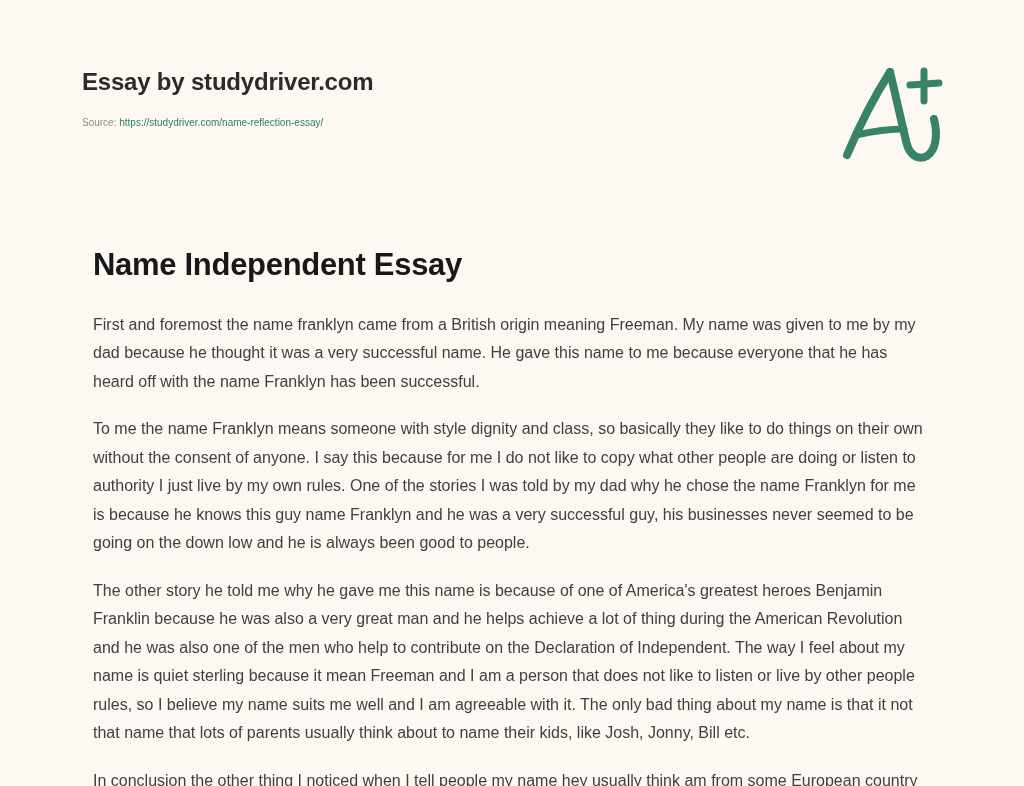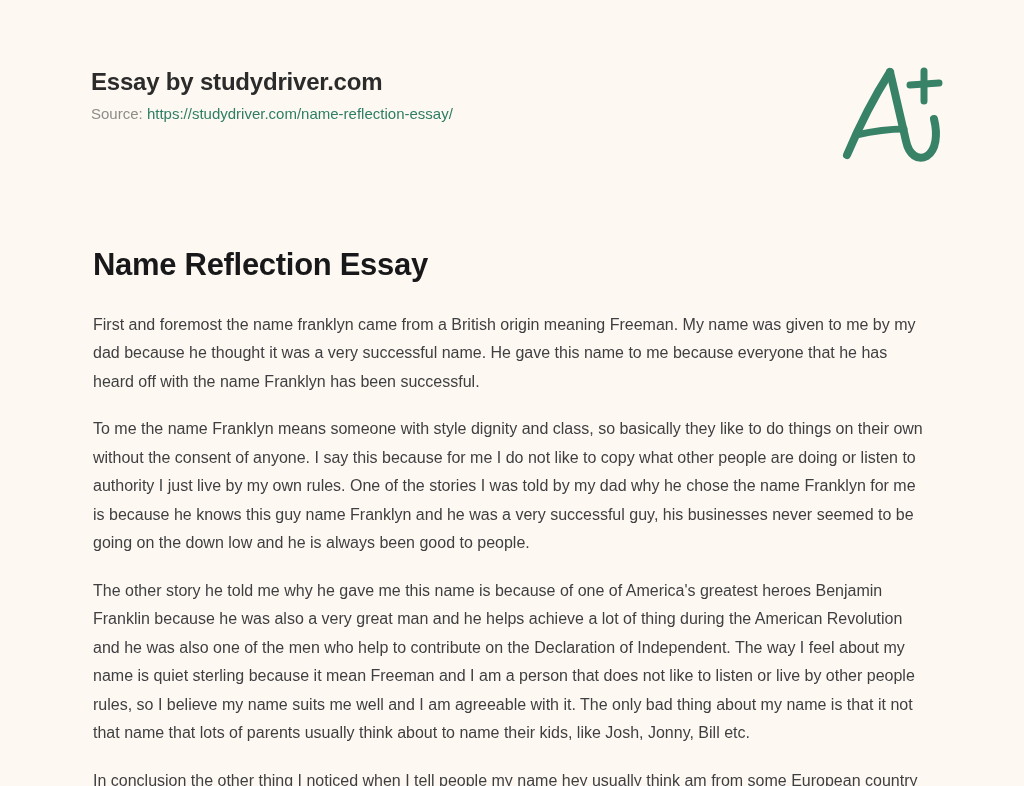--- a/index.html
+++ b/index.html
@@ -18,39 +18,39 @@
   .page {
     position: relative;
     width: 1024px;
     height: 786px;
     box-sizing: border-box;
   }
 
   
   .header {
     position: absolute;
-    left: 91px;
+    left: 82px;
     top: 60px;
     right: 75px;
     height: 110px;
   }
 
   .brand-line {
     font-size: 24px;
     font-weight: bold;
     color: #2b2b2b;
     letter-spacing: -0.2px;
     line-height: 1.2;
     margin: 0;
     padding-top: 8px;
   }
 
   .source-line {
-    margin-top: 7px;
-    font-size: 15px;
+    margin-top: 19px;
+    font-size: 10px;
     line-height: 1.3;
     color: #8d8d88;
     white-space: nowrap;
   }
 
   .source-label {
     color: #8d8d88;
   }
 
   .source-link {
@@ -125,21 +125,21 @@
         <path d="M24 78 C 42 74, 58 72, 72 72" stroke-width="7"></path>
 
         <path d="M92 14 L 92 44" stroke-width="7"></path>
 
         <path d="M78 28 L 107 26" stroke-width="7"></path>
       </g>
     </svg>
   </div>
 
   <div class="article">
-    <h1 class="article-title">Name Reflection Essay</h1>
+    <h1 class="article-title">Name Independent Essay</h1>
 
     <div class="body-text">
       <p>First and foremost the name franklyn came from a British origin meaning Freeman. My name was given to me by my dad because he thought it was a very successful name. He gave this name to me because everyone that he has heard off with the name Franklyn has been successful.</p>
       <p>To me the name Franklyn means someone with style dignity and class, so basically they like to do things on their own without the consent of anyone. I say this because for me I do not like to copy what other people are doing or listen to authority I just live by my own rules. One of the stories I was told by my dad why he chose the name Franklyn for me is because he knows this guy name Franklyn and he was a very successful guy, his businesses never seemed to be going on the down low and he is always been good to people.</p>
       <p>The other story he told me why he gave me this name is because of one of America's greatest heroes Benjamin Franklin because he was also a very great man and he helps achieve a lot of thing during the American Revolution and he was also one of the men who help to contribute on the Declaration of Independent. The way I feel about my name is quiet sterling because it mean Freeman and I am a person that does not like to listen or live by other people rules, so I believe my name suits me well and I am agreeable with it. The only bad thing about my name is that it not that name that lots of parents usually think about to name their kids, like Josh, Jonny, Bill etc.</p>
       <p>In conclusion the other thing I noticed when I tell people my name hey usually think am from some European country or the U. S.</p>
     </div>
   </div>
 
 </div>

